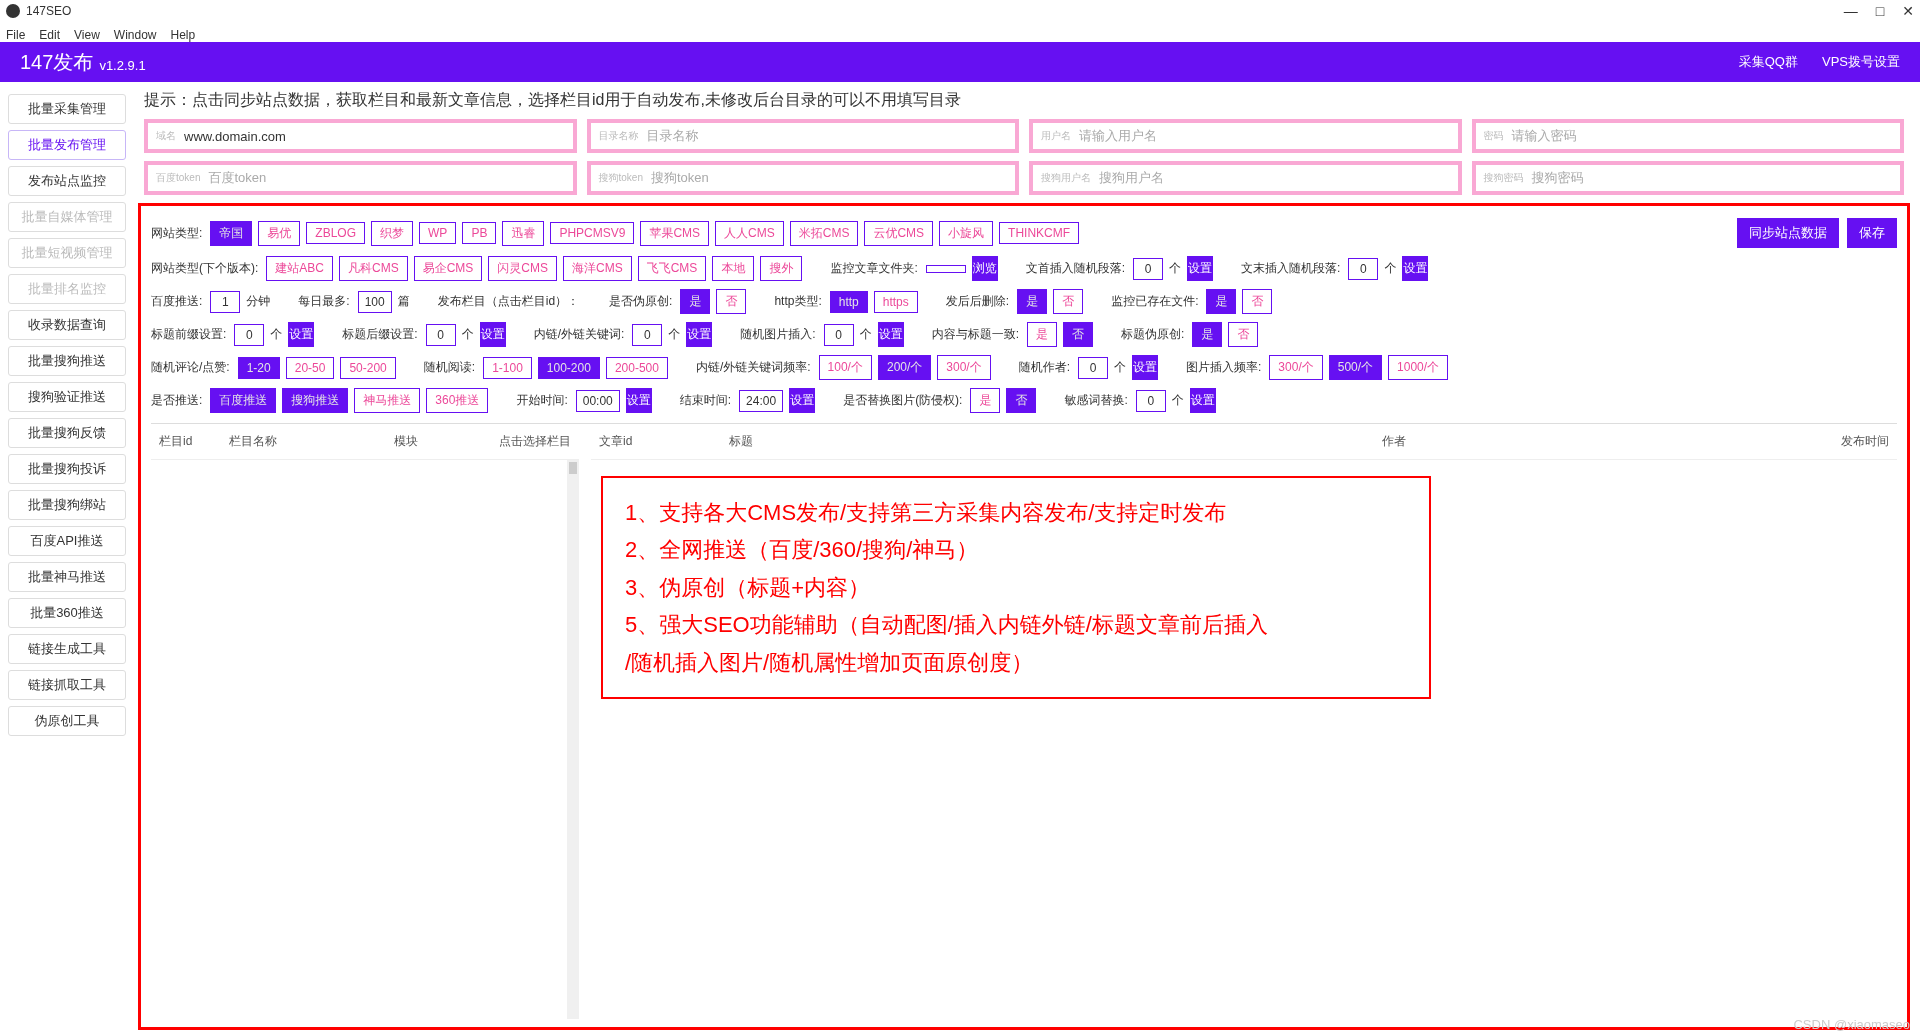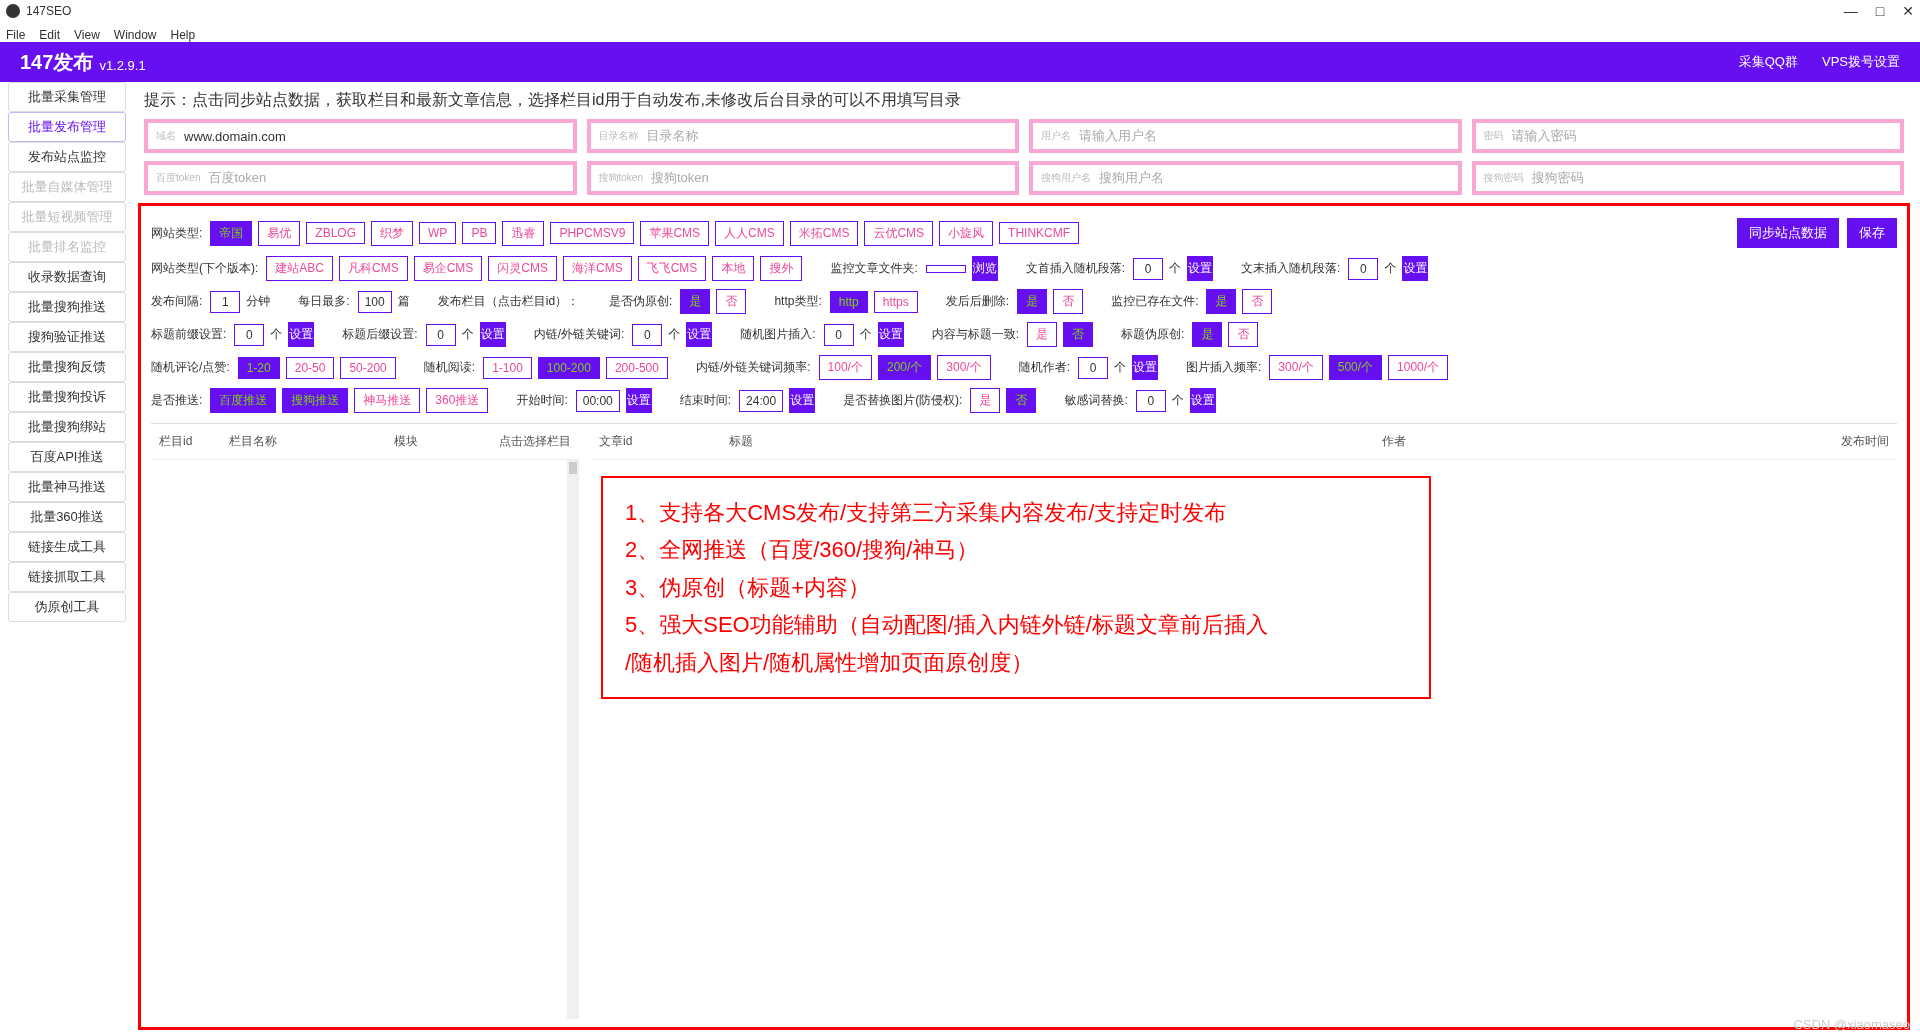--- a/index.html
+++ b/index.html
@@ -2,40 +2,40 @@
 <html><head>
 <meta charset="utf-8">
 <style>
 *{box-sizing:border-box;margin:0;padding:0;font-family:"Microsoft YaHei",Arial,sans-serif}
 body{background:#fff;font-size:12px;color:#333;width:1920px;height:1034px;overflow:hidden}
 .titlebar{height:22px;display:flex;align-items:center;padding:0 6px;background:#fff}
 .titlebar .icon{width:14px;height:14px;border-radius:50%;background:#333;margin-right:6px}
 .titlebar .wc{margin-left:auto;display:flex;gap:18px;font-size:14px;color:#333}
 .menubar{height:20px;display:flex;align-items:flex-end;padding:0 6px;gap:14px;background:#fff;font-size:12px}
 .header{height:40px;background:#6610f2;color:#fff;display:flex;align-items:center;padding:0 20px}
-.header .title{font-size:20px;font-weight:700}
+.header .title{font-size:20px;font-weight:400}
 .header .ver{font-size:13px;margin-left:6px;margin-top:6px}
 .header .links{margin-left:auto;display:flex;gap:24px;font-size:13px}
 .main{display:flex;height:calc(100% - 82px)}
-.sidebar{width:134px;padding:0 8px;display:flex;flex-direction:column;}
+.sidebar{width:134px;padding:12px 8px;display:flex;flex-direction:column;gap:6px}
 .sidebar .item{height:30px;border:1px solid #ddd;border-radius:3px;background:#fff;display:flex;align-items:center;justify-content:center;font-size:13px;cursor:pointer}
 .sidebar .item.active{color:#6610f2;border-color:#c7b6f7}
 .sidebar .item.disabled{color:#bbb}
 .content{flex:1;padding:4px 10px 4px 4px;display:flex;flex-direction:column}
 .hint{font-size:16px;padding:4px 0 8px 6px}
 .inputrow{display:flex;gap:10px;padding:0 6px 8px 6px}
 .ibox{flex:1;border:4px solid #f9a8d4;height:34px;display:flex;align-items:center;padding:0 8px}
 .ibox .lbl{font-size:10px;color:#bbb;margin-right:8px;white-space:nowrap}
 .ibox .val{font-size:13px;color:#333}
 .ibox .ph{font-size:13px;color:#aaa}
 .redbox{border:3px solid red;flex:1;padding:8px 10px;display:flex;flex-direction:column;position:relative}
 .cfgrow{display:flex;align-items:center;gap:6px;padding:4px 0;flex-wrap:wrap;font-size:12px}
 .cfglbl{margin-right:2px}
 .opt{border:1px solid #6610f2;padding:3px 8px;background:#fff;cursor:pointer;color:#ec4899}
-.opt.sel{background:#6610f2;color:#84cc16}
+.opt.sel{background:#6610f2;color:#e5e5e5}
 .numbox{border:1px solid #6610f2;padding:3px 6px;min-width:30px;text-align:center;display:inline-block}
 .btn{background:#6610f2;color:#fff;padding:3px 0;cursor:pointer;border:1px solid #6610f2}
 .gap{width:16px}
 .hdrbtns{margin-left:auto;display:flex;gap:8px}
 .hdrbtn{background:#6610f2;color:#fff;padding:6px 12px;cursor:pointer;font-size:13px}
 .tables{display:flex;border-top:1px solid #ddd;margin-top:6px;flex:1;min-height:0}
 .tbl{display:flex;flex-direction:column}
 .tbl.left{width:440px;border-right:12px solid transparent}
 .tbl.right{flex:1}
 .thead{display:flex;height:36px;align-items:center;border-bottom:1px solid #eee;font-size:12px;color:#555}
@@ -182,21 +182,21 @@
         <span>个</span>
         <span class="btn">设置</span>
         <span class="gap"></span>
         <span class="cfglbl">文末插入随机段落:</span>
         <span class="numbox">0</span>
         <span>个</span>
         <span class="btn">设置</span>
       </div>
 
       <div class="cfgrow">
-        <span class="cfglbl">发布间隔:</span>
+        <span class="cfglbl">百度推送:</span>
         <span class="numbox">1</span>
         <span>分钟</span>
         <span class="gap"></span>
         <span class="cfglbl">每日最多:</span>
         <span class="numbox">100</span>
         <span>篇</span>
         <span class="gap"></span>
         <span class="cfglbl">发布栏目（点击栏目id）：</span>
         <span class="gap"></span>
         <span class="cfglbl">是否伪原创:</span>

